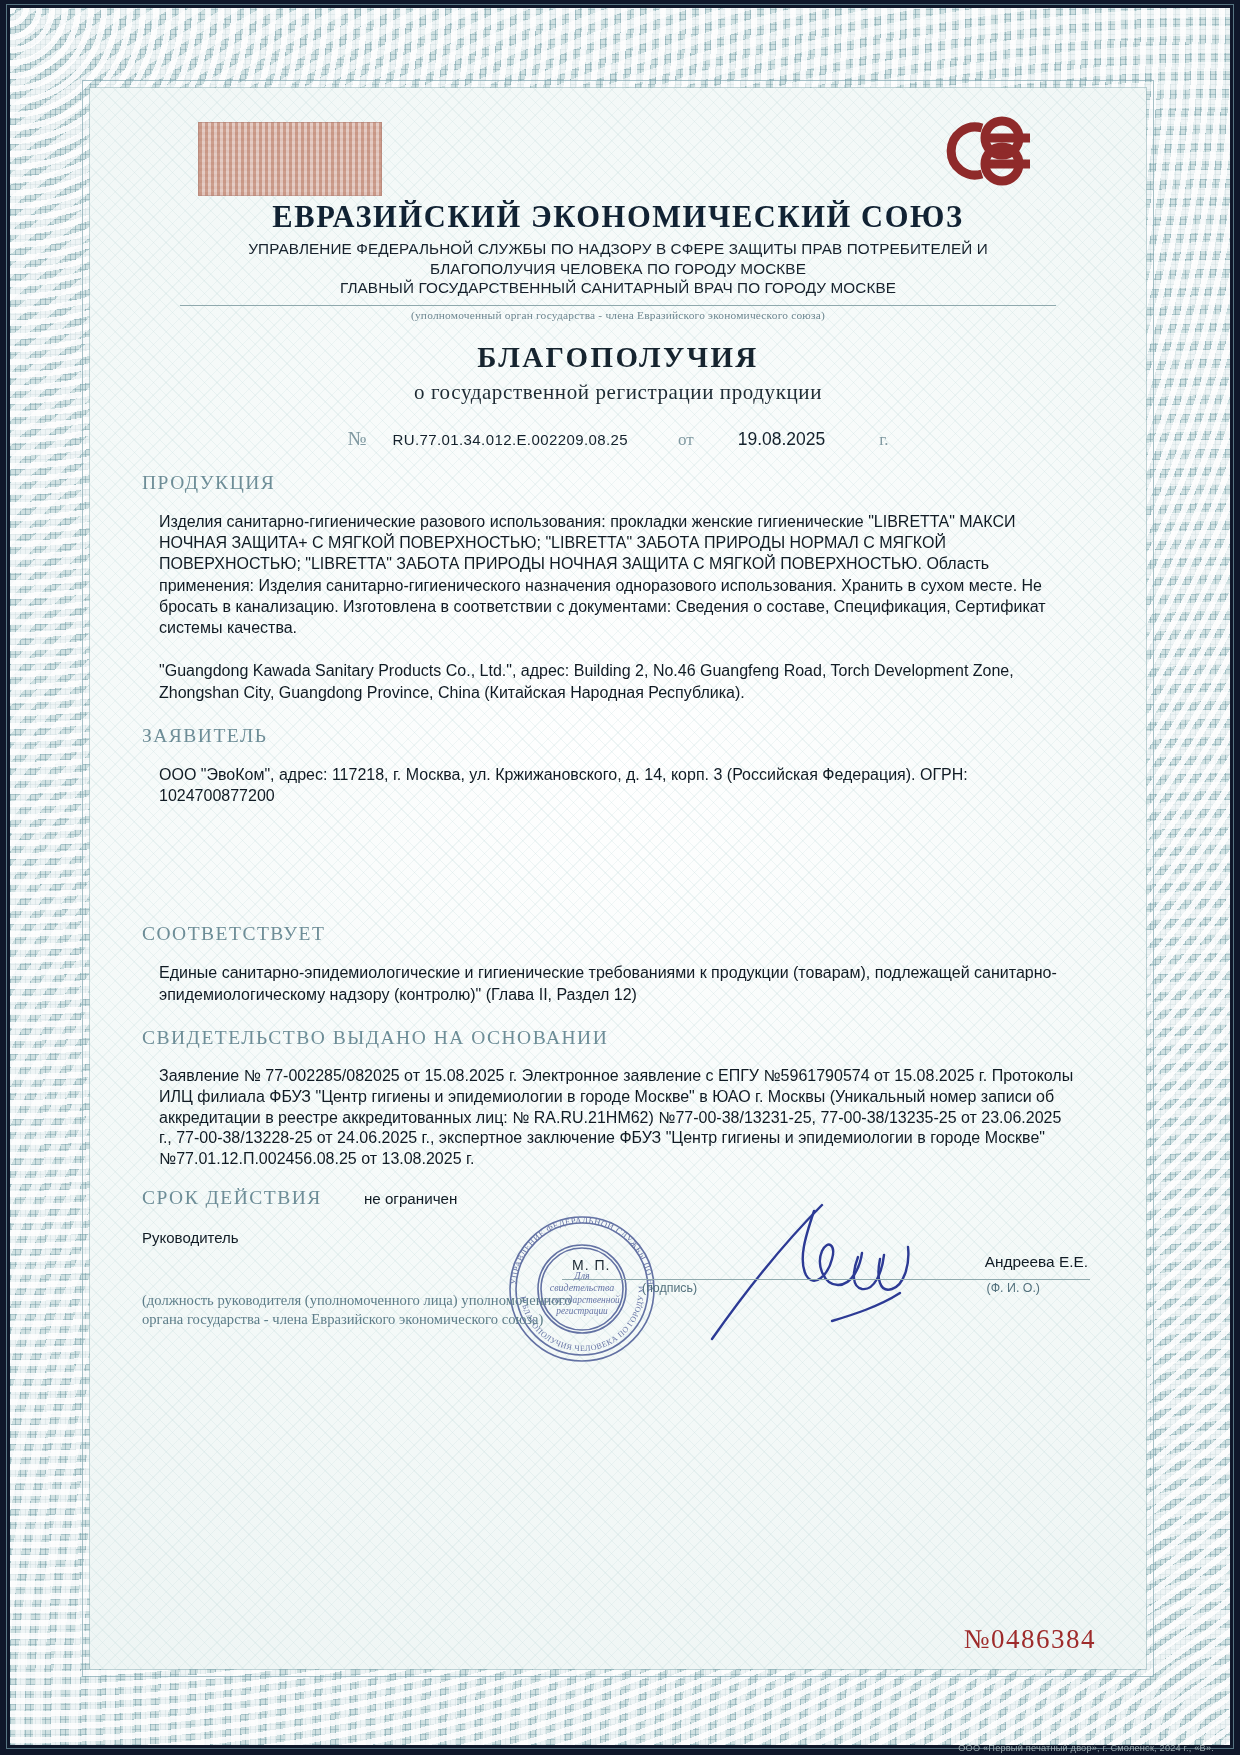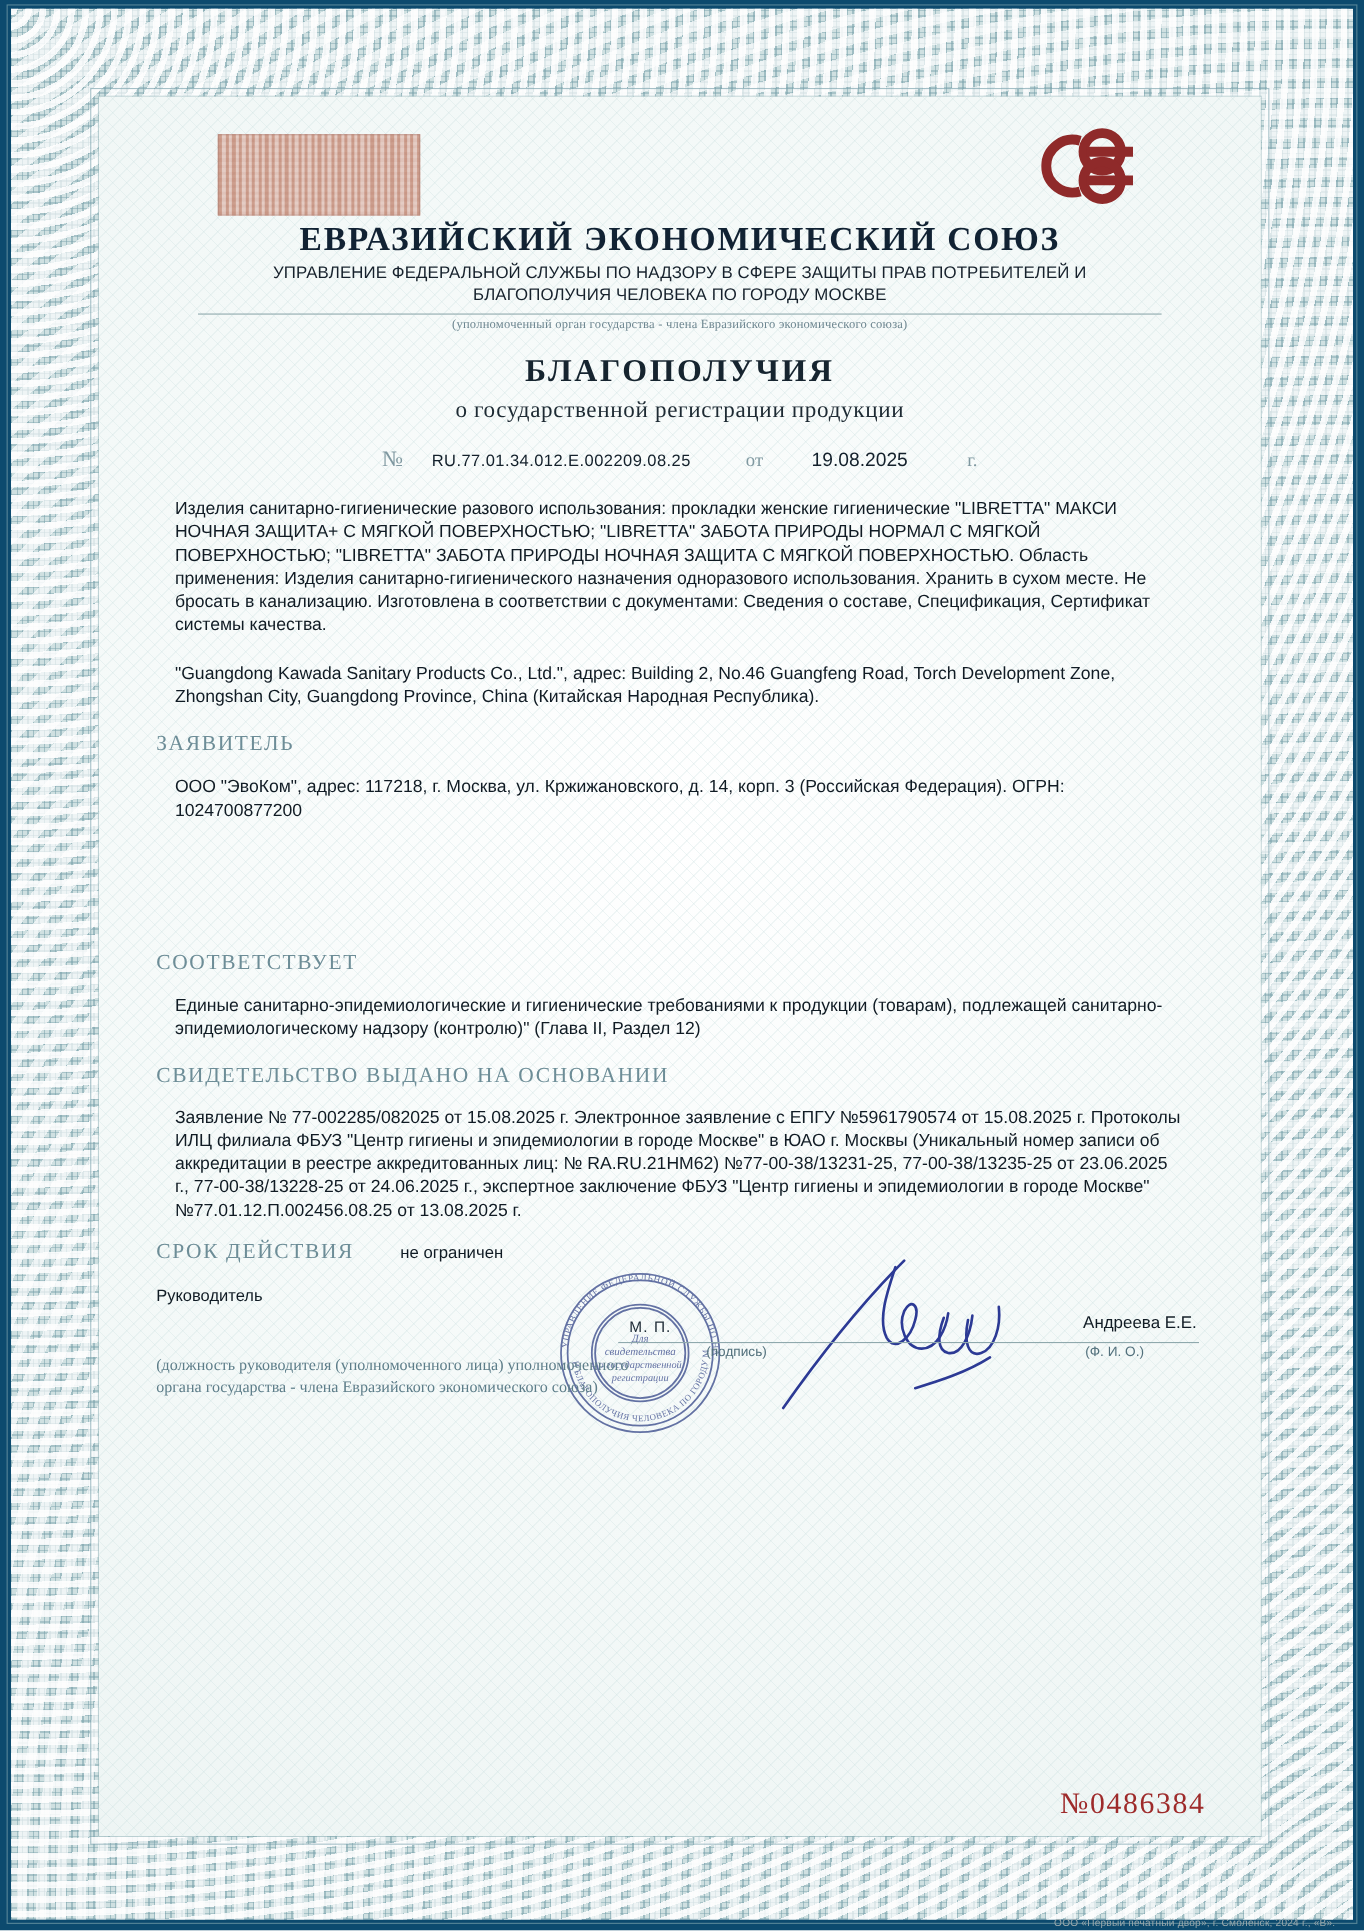--- a/index.html
+++ b/index.html
@@ -12,21 +12,21 @@
     height: 1755px;
     font-family: "Liberation Sans", sans-serif;
     overflow: hidden;
     position: relative;
   }
 
   
   #page {
     position: absolute;
     inset: 0;
-    background: #0c4a6e;
+    background: #0f172a;
   }
 
   
   .border-frame {
     position: absolute;
     inset: 8px 10px 10px 10px;
     background:
       repeating-linear-gradient(90deg,
         rgba(120,160,170,0.55) 0px,
         rgba(120,160,170,0.55) 1px,
@@ -366,37 +366,39 @@
             </g>
           </svg>
         </div>
       </div>
 
       <h1 class="title">ЕВРАЗИЙСКИЙ ЭКОНОМИЧЕСКИЙ СОЮЗ</h1>
 
       <div class="subtitle">
         <div>УПРАВЛЕНИЕ ФЕДЕРАЛЬНОЙ СЛУЖБЫ ПО НАДЗОРУ В СФЕРЕ ЗАЩИТЫ ПРАВ ПОТРЕБИТЕЛЕЙ И</div>
         <div>БЛАГОПОЛУЧИЯ ЧЕЛОВЕКА ПО ГОРОДУ МОСКВЕ</div>
+        <div>ГЛАВНЫЙ ГОСУДАРСТВЕННЫЙ САНИТАРНЫЙ ВРАЧ ПО ГОРОДУ МОСКВЕ</div>
       </div>
 
       <div class="rule"></div>
       <div class="authority-note">(уполномоченный орган государства - члена Евразийского экономического союза)</div>
 
       <h2 class="doc-type">БЛАГОПОЛУЧИЯ</h2>
       <div class="doc-sub">о государственной регистрации продукции</div>
 
       <div class="number-row">
         <span class="lbl-no">№</span>
         <span class="reg-number">RU.77.01.34.012.Е.002209.08.25</span>
         <span class="lbl-ot">от</span>
         <span class="date">19.08.2025</span>
         <span class="lbl-g">г.</span>
       </div>
 
       <div class="section">
+        <h3>ПРОДУКЦИЯ</h3>
         <p>Изделия санитарно-гигиенические разового использования: прокладки женские гигиенические "LIBRETTA" МАКСИ НОЧНАЯ ЗАЩИТА+ С МЯГКОЙ ПОВЕРХНОСТЬЮ; "LIBRETTA" ЗАБОТА ПРИРОДЫ НОРМАЛ С МЯГКОЙ ПОВЕРХНОСТЬЮ; "LIBRETTA" ЗАБОТА ПРИРОДЫ НОЧНАЯ ЗАЩИТА С МЯГКОЙ ПОВЕРХНОСТЬЮ. Область применения: Изделия санитарно-гигиенического назначения одноразового использования. Хранить в сухом месте. Не бросать в канализацию. Изготовлена в соответствии с документами: Сведения о составе, Спецификация, Сертификат системы качества.</p>
       </div>
 
       <div class="section">
         <p>"Guangdong Kawada Sanitary Products Co., Ltd.", адрес: Building 2, No.46 Guangfeng Road, Torch Development Zone, Zhongshan City, Guangdong Province, China (Китайская Народная Республика).</p>
       </div>
 
       <div class="section">
         <h3>ЗАЯВИТЕЛЬ</h3>
         <p>ООО "ЭвоКом", адрес: 117218, г. Москва, ул. Кржижановского, д. 14, корп. 3 (Российская Федерация). ОГРН: 1024700877200</p>

